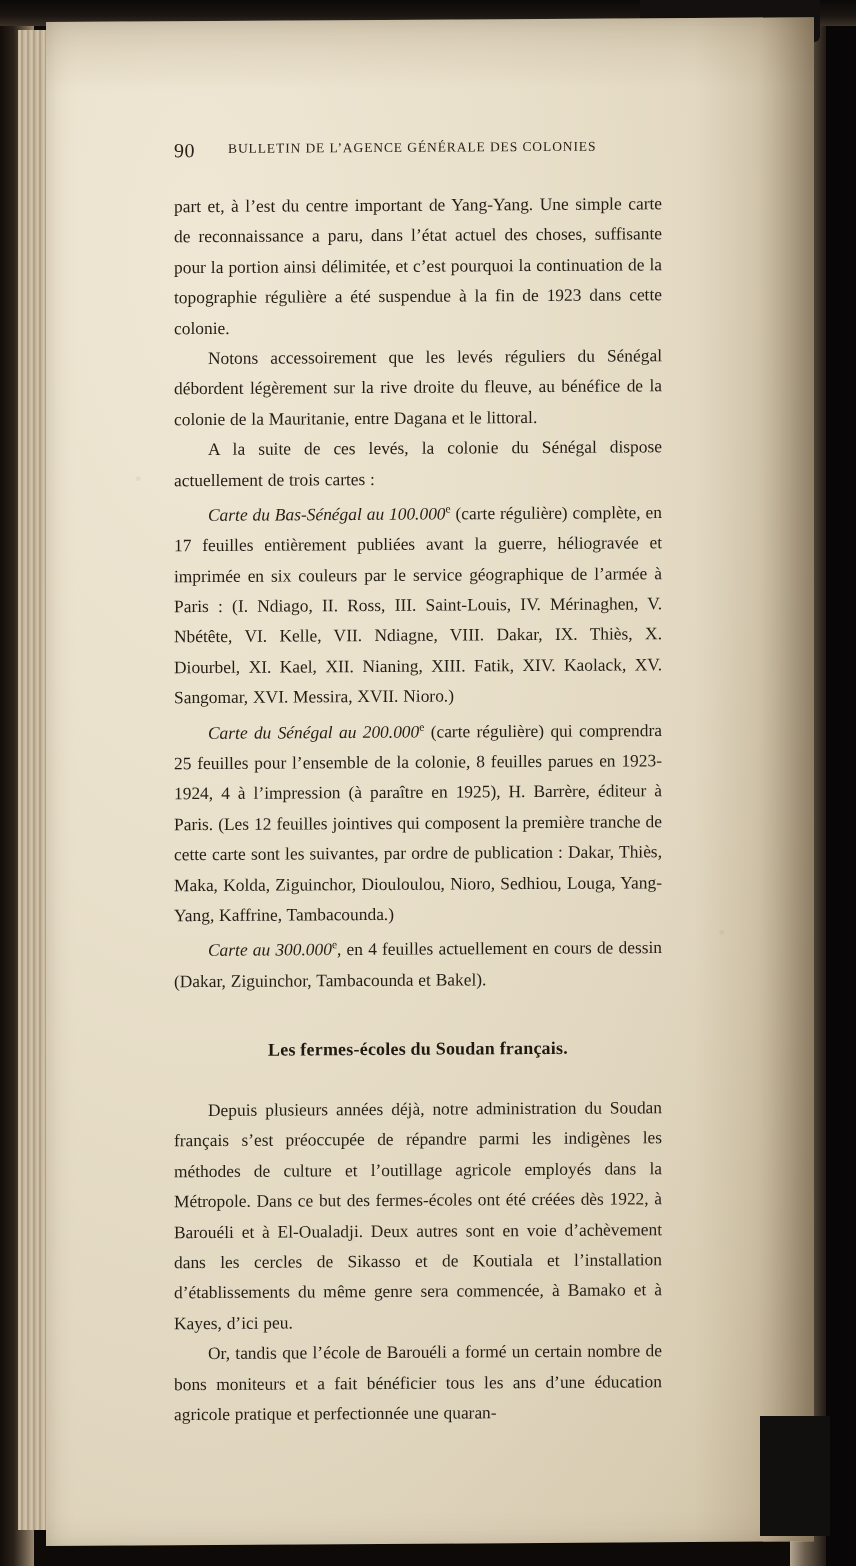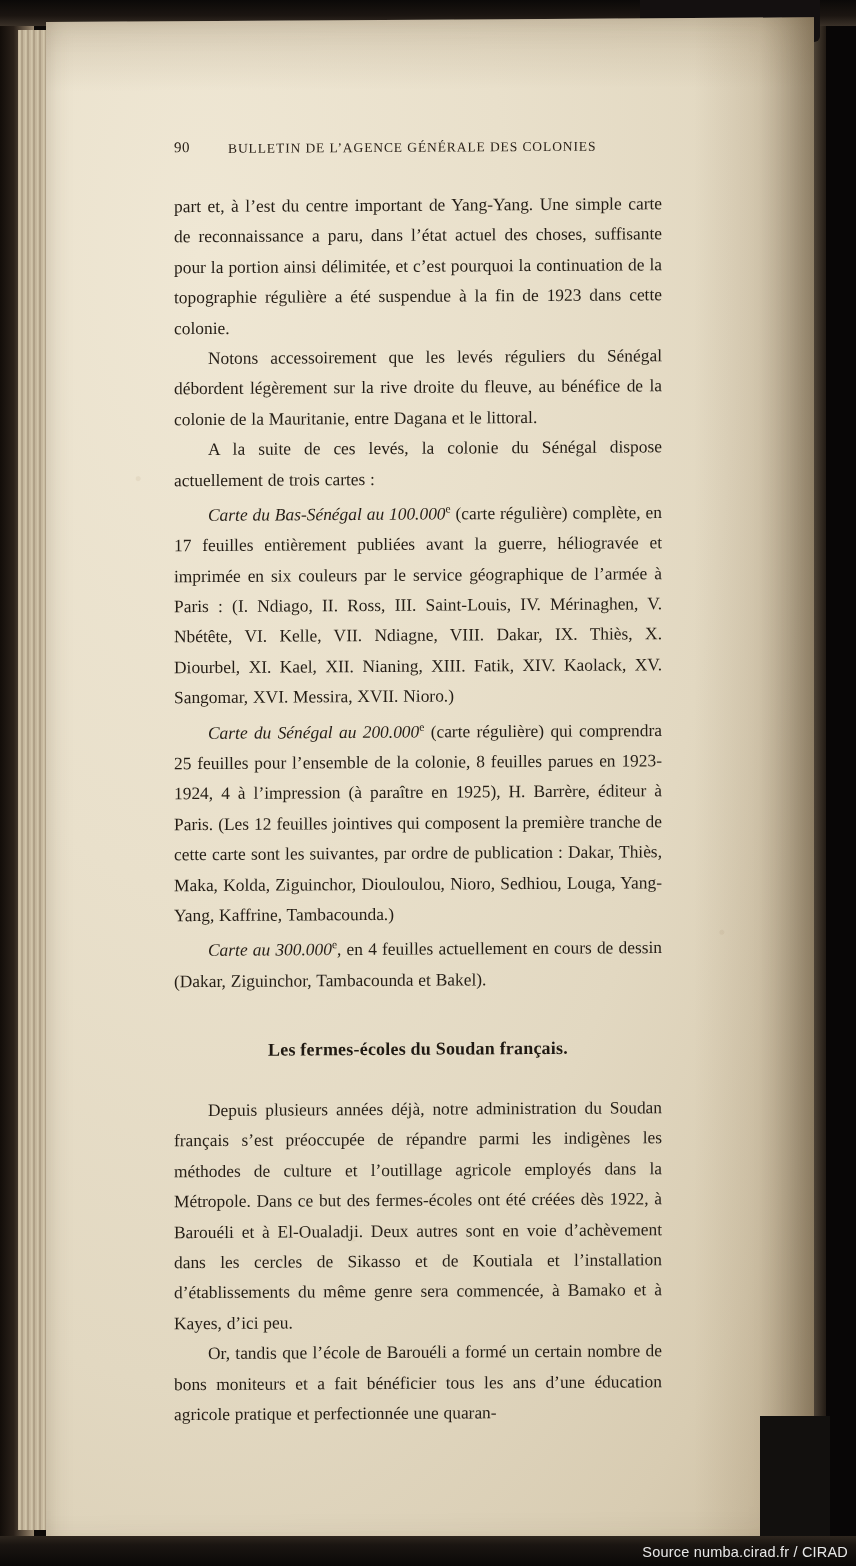--- a/index.html
+++ b/index.html
@@ -118,21 +118,21 @@
   }
   .folio-line {
     position: relative;
     height: 26px;
     margin-bottom: 26px;
   }
   .folio {
     position: absolute;
     left: 0;
     top: 0;
-    font-size: 15px;
+    font-size: 20px;
     letter-spacing: 0.5px;
     color: #2a2219;
   }
   .running-head {
     position: absolute;
     left: 54px;
     top: 2px;
     font-size: 13.5px;
     letter-spacing: 0.9px;
     white-space: nowrap;
@@ -209,17 +209,14 @@
 
       <h2 class="section-title">Les fermes-écoles du Soudan français.</h2>
 
       <p class="para">Depuis plusieurs années déjà, notre administration du Soudan français s’est préoccupée de répandre parmi les indigènes les méthodes de culture et l’outillage agricole employés dans la Métropole. Dans ce but des fermes-écoles ont été créées dès 1922, à Barouéli et à El-Oualadji. Deux autres sont en voie d’achèvement dans les cercles de Sikasso et de Koutiala et l’installation d’établissements du même genre sera commencée, à Bamako et à Kayes, d’ici peu.</p>
       <p class="para">Or, tandis que l’école de Barouéli a formé un certain nombre de bons moniteurs et a fait bénéficier tous les ans d’une éducation agricole pratique et perfectionnée une quaran-</p>
 
     </div>
   </div>
 
   <div class="bottom-spine"></div>
-  <div class="bottom-dark">
-    <span class="credit">Source numba.cirad.fr / CIRAD</span>
-  </div>
 
 </div>
 
 </body></html>

